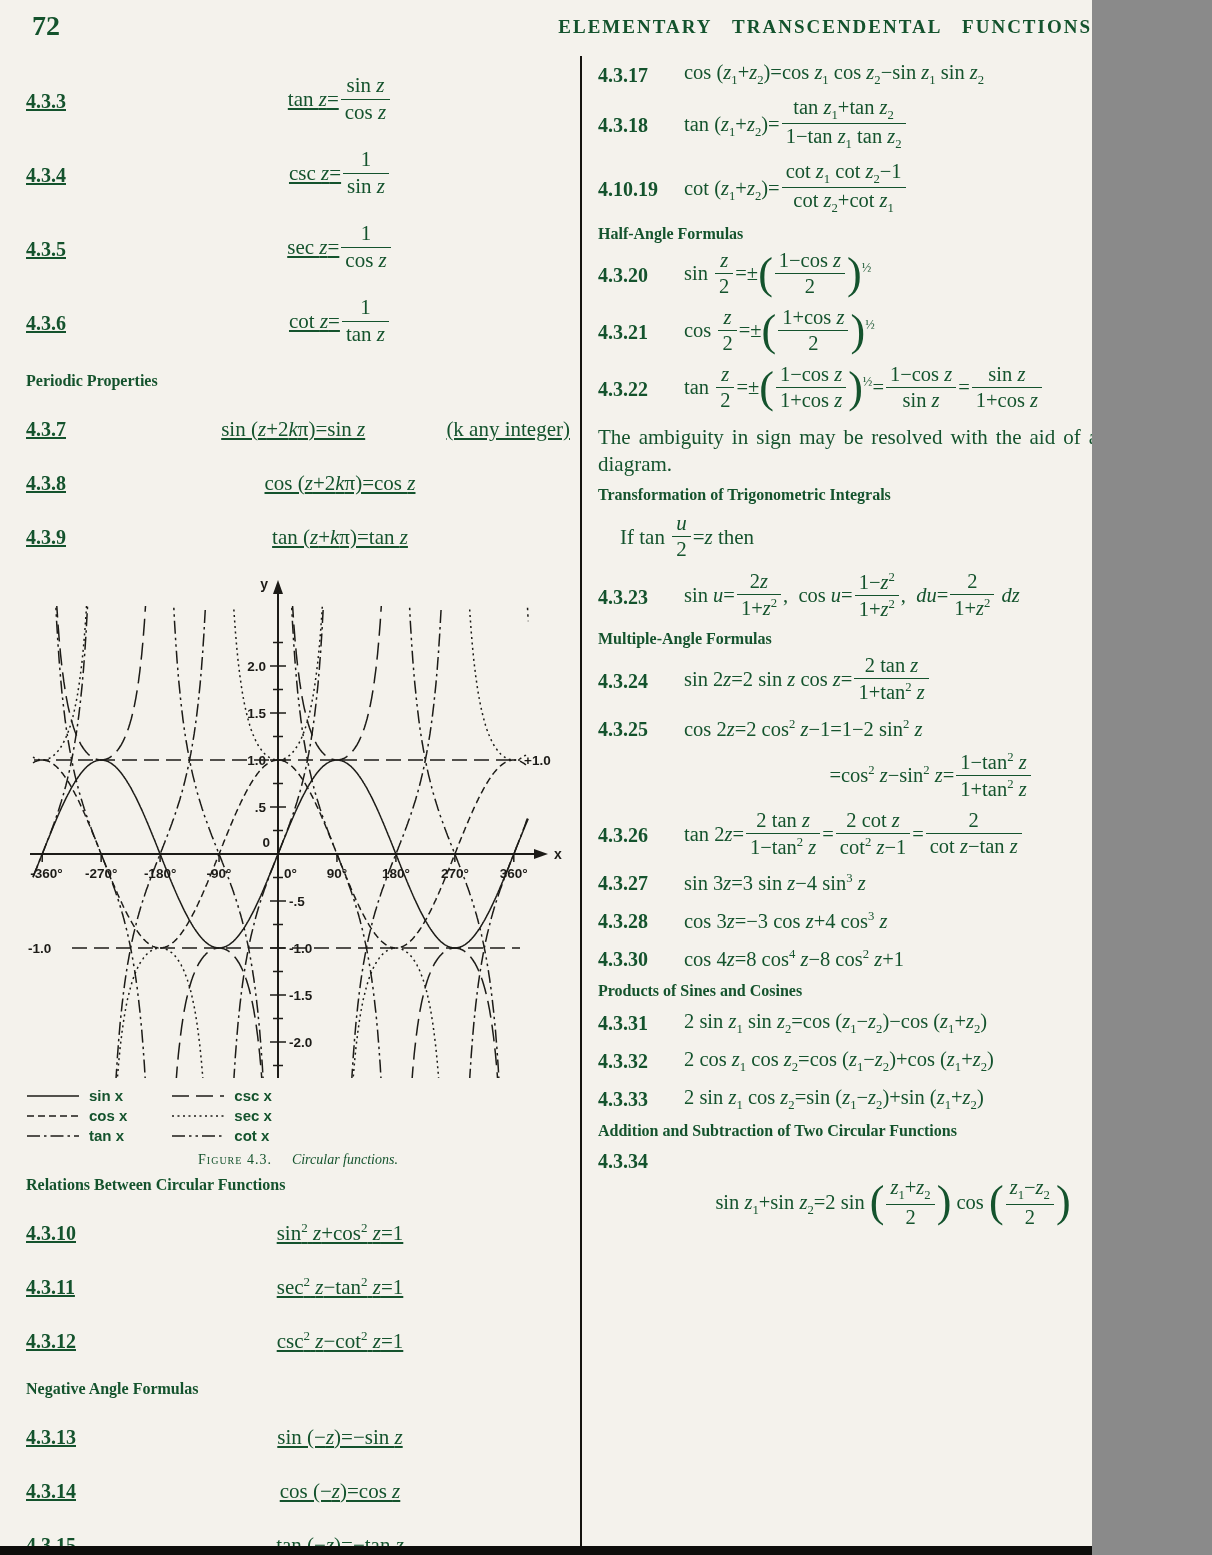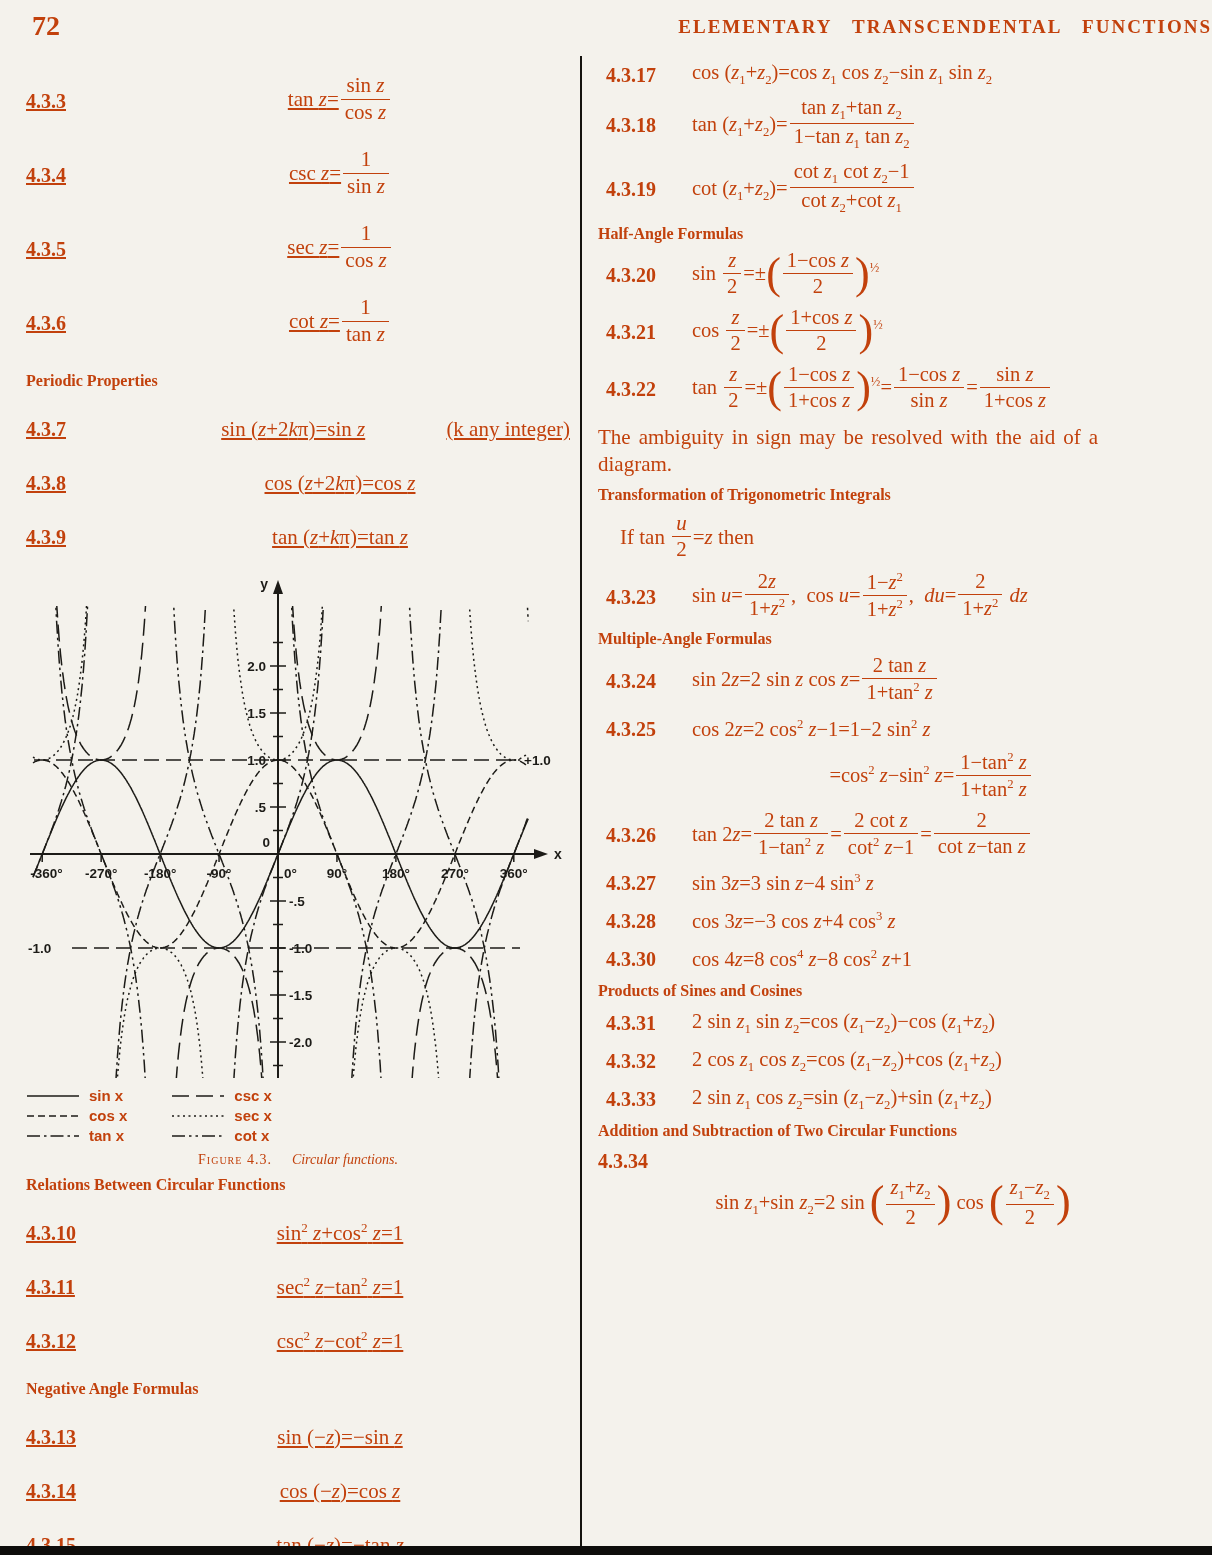--- a/index.html
+++ b/index.html
@@ -1,29 +1,29 @@
 <!DOCTYPE html>
 <html><head>
 <meta charset="utf-8">
 <style>
   html,body{margin:0;padding:0;background:#8a8a8a;}
-  .page{position:relative;width:1212px;height:1555px;background:#f4f2ec;overflow:hidden;
-        font-family:"Liberation Serif","DejaVu Serif",serif;color:#c2410c;}
+  .page{position:relative;width:1092px;height:1555px;background:#f4f2ec;overflow:hidden;
+        font-family:"Liberation Serif","DejaVu Serif",serif;color:#14532d;}
   .pagenum{position:absolute;top:10px;left:32px;font-size:28px;font-weight:bold;}
   .ptitle{position:absolute;top:16px;left:0;right:0;text-align:right;font-size:19px;
           font-weight:bold;letter-spacing:2px;word-spacing:14px;}
   .divider{position:absolute;left:580px;top:56px;bottom:9px;width:2px;background:#15130f;}
   .bottombar{position:absolute;left:0;right:0;bottom:0;height:9px;background:#0e0d0b;}
   .col{position:absolute;top:52px;}
   .c-left{left:26px;width:544px;}
   .c-right{left:598px;width:590px;}
   .heading{font-size:16px;font-weight:bold;margin:8px 0 4px;}
   .eq{display:flex;align-items:center;font-size:21px;min-height:30px;}
   .c-left .eq{margin:24px 0;text-decoration:underline;}
-  .c-right .eq{margin:8px 8px;font-size:20.5px;}
+  .c-right .eq{margin:8px 0;font-size:20.5px;}
   .eqnum{font-weight:bold;font-size:20px;flex:0 0 84px;}
   .c-right .eqnum{flex:0 0 76px;}
   .eqbody{flex:1 1 auto;text-align:center;}
   .c-right .eqbody{text-align:left;padding-left:10px;}
   .eq.a-left .eqbody{text-align:center;padding-left:30px;}
   .eq.a-center .eqbody{text-align:center;padding-left:0;}
   .eqnote{flex:0 0 auto;font-size:21px;}
   .para{font-size:21px;line-height:1.28;margin:10px 0 8px;width:500px;text-align:justify;}
   .mathline{font-size:21px;margin:10px 0 8px;padding-left:22px;}
   .frac{display:inline-block;vertical-align:middle;text-align:center;position:relative;top:-2px;
@@ -224,21 +224,21 @@
   <div class="col c-right" id="col-right">
       <div class="eq">
         <span class="eqnum">4.3.17</span>
         <span class="eqbody"><span>cos (<i>z</i></span><sub>1</sub><span>+<i>z</i></span><sub>2</sub><span>)=cos <i>z</i></span><sub>1</sub><span> cos <i>z</i></span><sub>2</sub><span>−sin <i>z</i></span><sub>1</sub><span> sin <i>z</i></span><sub>2</sub></span>
       </div>
       <div class="eq">
         <span class="eqnum">4.3.18</span>
         <span class="eqbody"><span>tan (<i>z</i></span><sub>1</sub><span>+<i>z</i></span><sub>2</sub><span>)=</span><span class="frac"><span class="num"><span>tan <i>z</i></span><sub>1</sub><span>+tan <i>z</i></span><sub>2</sub></span><span class="den"><span>1−tan <i>z</i></span><sub>1</sub><span> tan <i>z</i></span><sub>2</sub></span></span></span>
       </div>
       <div class="eq">
-        <span class="eqnum">4.3.19</span>
+        <span class="eqnum">4.10.19</span>
         <span class="eqbody"><span>cot (<i>z</i></span><sub>1</sub><span>+<i>z</i></span><sub>2</sub><span>)=</span><span class="frac"><span class="num"><span>cot <i>z</i></span><sub>1</sub><span> cot <i>z</i></span><sub>2</sub><span>−1</span></span><span class="den"><span>cot <i>z</i></span><sub>2</sub><span>+cot <i>z</i></span><sub>1</sub></span></span></span>
       </div>
       <div class="heading">Half-Angle Formulas</div>
       <div class="eq">
         <span class="eqnum">4.3.20</span>
         <span class="eqbody"><span>sin </span><span class="frac"><span class="num"><span><i>z</i></span></span><span class="den"><span>2</span></span></span><span>=±</span><span class="bigp">(</span><span class="frac"><span class="num"><span>1−cos <i>z</i></span></span><span class="den"><span>2</span></span></span><span class="bigp">)</span><sup>½</sup></span>
       </div>
       <div class="eq">
         <span class="eqnum">4.3.21</span>
         <span class="eqbody"><span>cos </span><span class="frac"><span class="num"><span><i>z</i></span></span><span class="den"><span>2</span></span></span><span>=±</span><span class="bigp">(</span><span class="frac"><span class="num"><span>1+cos <i>z</i></span></span><span class="den"><span>2</span></span></span><span class="bigp">)</span><sup>½</sup></span>

